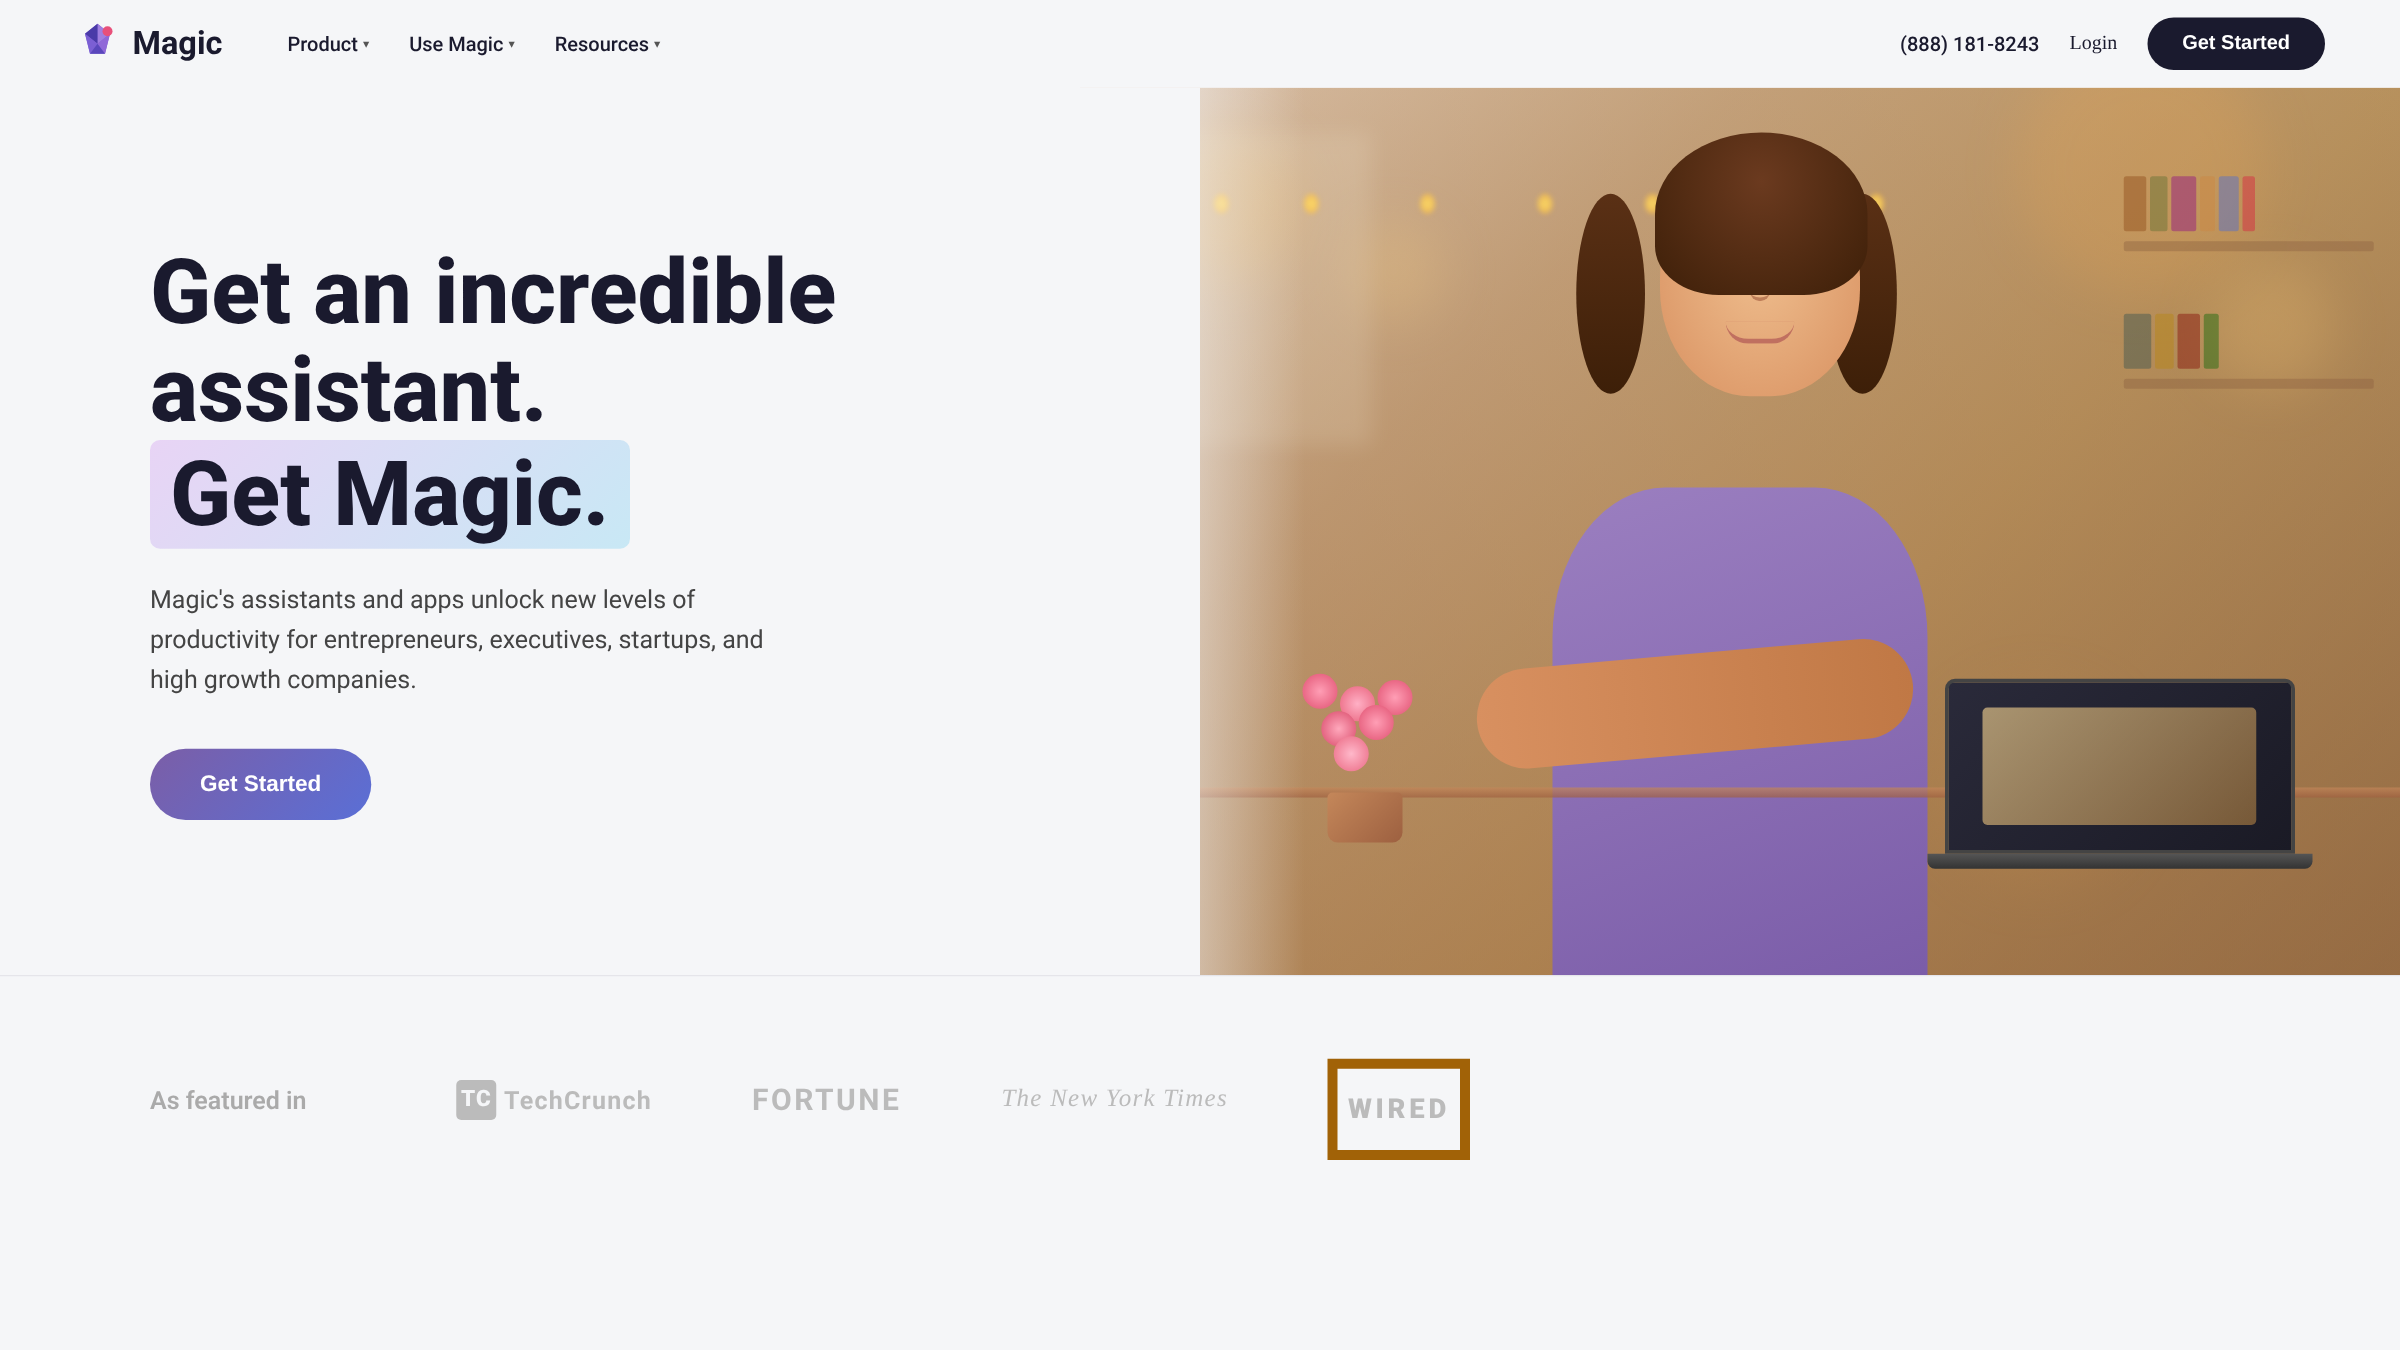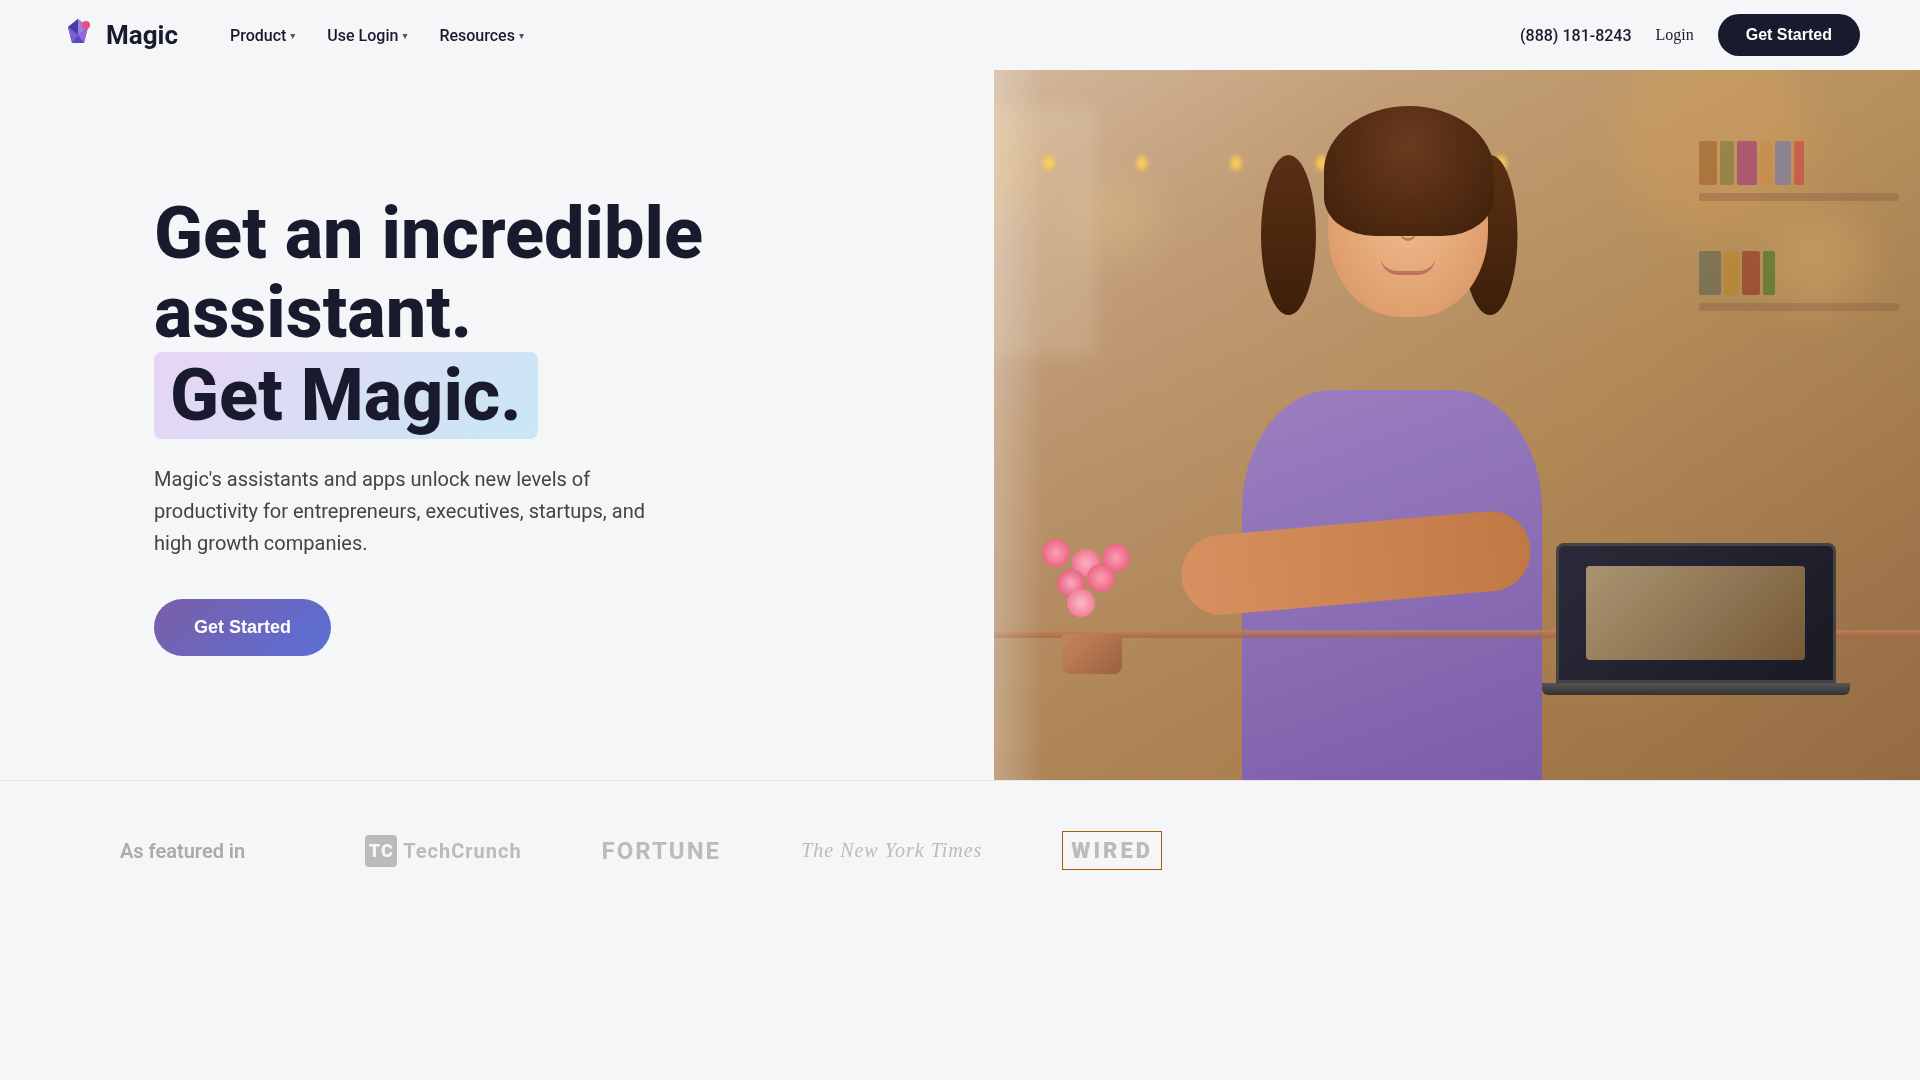--- a/index.html
+++ b/index.html
@@ -119,21 +119,20 @@
 
     .hero-content {
       position: relative;
       z-index: 5;
       width: 50%;
       display: flex;
       flex-direction: column;
       justify-content: center;
       padding: 60px 60px 60px 120px;
       background: #f5f6f8;
-      margin-left: 34px;
     }
 
     .hero-image-wrapper {
       position: absolute;
       right: 0;
       top: 0;
       width: 55%;
       height: 100%;
       overflow: hidden;
     }
@@ -503,22 +502,23 @@
       font-weight: 900;
       width: 32px;
       height: 32px;
       border-radius: 4px;
     }
 
     .press-logo.wired {
       font-weight: 900;
       letter-spacing: 3px;
       font-size: 22px;
-      border: 1px solid #a16207;
-      padding: 6px 8px;
+      border: 8px solid #a16207;
+      padding: 20px 8px;
+      margin-top: 16px;
     }
 
     .press-logo.nyt {
       font-family: Georgia, serif;
       font-style: italic;
       font-size: 20px;
       font-weight: 400;
     }
   </style>
 </head>
@@ -540,21 +540,21 @@
       </svg>
       <span class="logo-text">Magic</span>
     </a>
 
     <div class="nav-links">
       <a class="nav-link" href="#">
         <span>Product</span>
         <span class="chevron-icon">▾</span>
       </a>
       <a class="nav-link" href="#">
-        <span>Use Login</span>
+        <span>Use Magic</span>
         <span class="chevron-icon">▾</span>
       </a>
       <a class="nav-link" href="#">
         <span>Resources</span>
         <span class="chevron-icon">▾</span>
       </a>
     </div>
   </div>
 
   <div class="nav-right">

